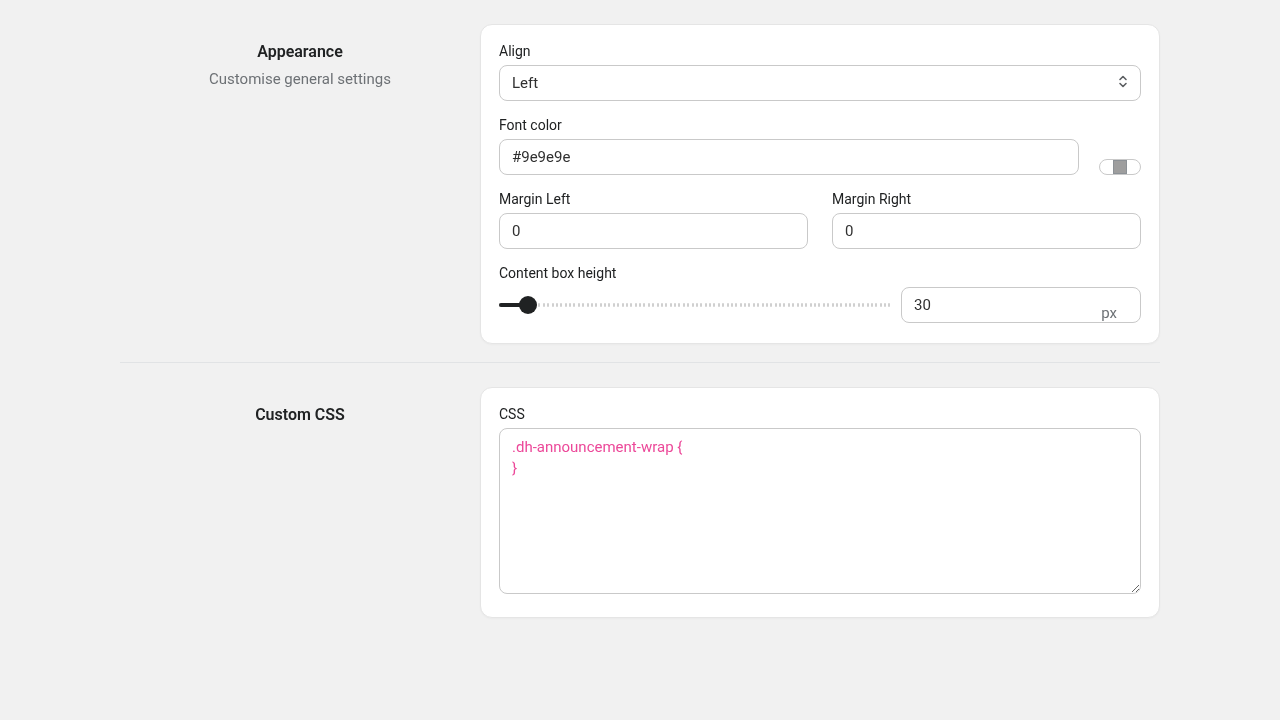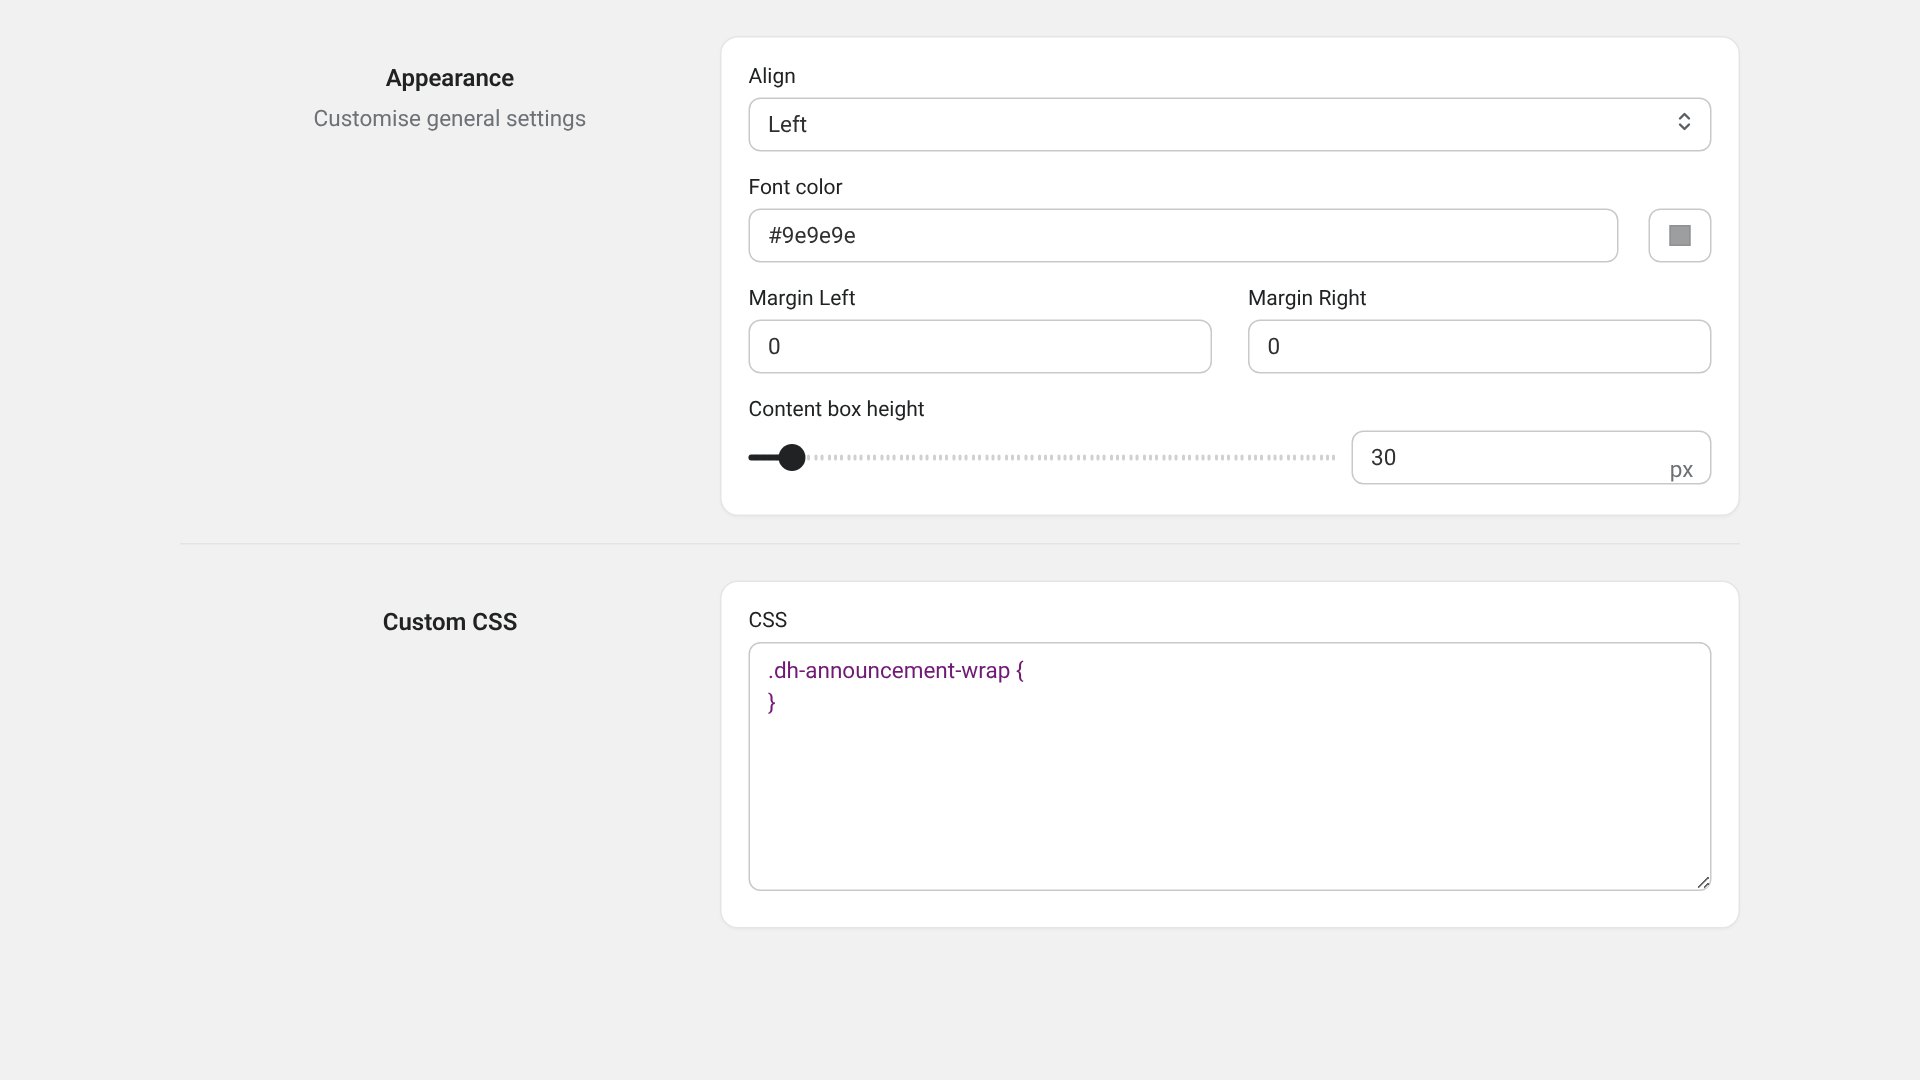--- a/index.html
+++ b/index.html
@@ -75,21 +75,21 @@
     padding-right: 32px;
   }
   .select-caret {
     position: absolute;
     right: 12px;
     top: 50%;
     transform: translateY(-50%);
     pointer-events: none;
     color: #5c5f62;
   }
-  .row { display: flex; gap: 20px; }
+  .row { display: flex; gap: 20px; align-items: flex-end; }
   .color-swatch-btn {
     width: 42px;
     border: 1px solid #c9c9c9;
     border-radius: 8px;
     background: #fff;
     display: flex;
     align-items: center;
     justify-content: center;
     cursor: pointer;
   }
@@ -141,32 +141,32 @@
   }
   .suffix-input {
     width: 240px;
     position: relative;
     display: flex;
     align-items: center;
   }
   .suffix-input .input { padding-right: 52px; }
   .suffix {
     position: absolute;
-    right: 12px;
+    right: 24px;
     color: #6d7175;
     font-size: 15px;
     pointer-events: none;
     margin-top: 16px;
   }
   .textarea {
     min-height: 166px;
     resize: vertical;
     font-family: inherit;
     line-height: 1.4;
-    color: #701a75;
+    color: #ec4899;
   }
 </style>
 </head>
 <body>
 
 <div class="page">
 
   <div class="section">
     <div class="section-header">
       <div class="section-title">Appearance</div>

